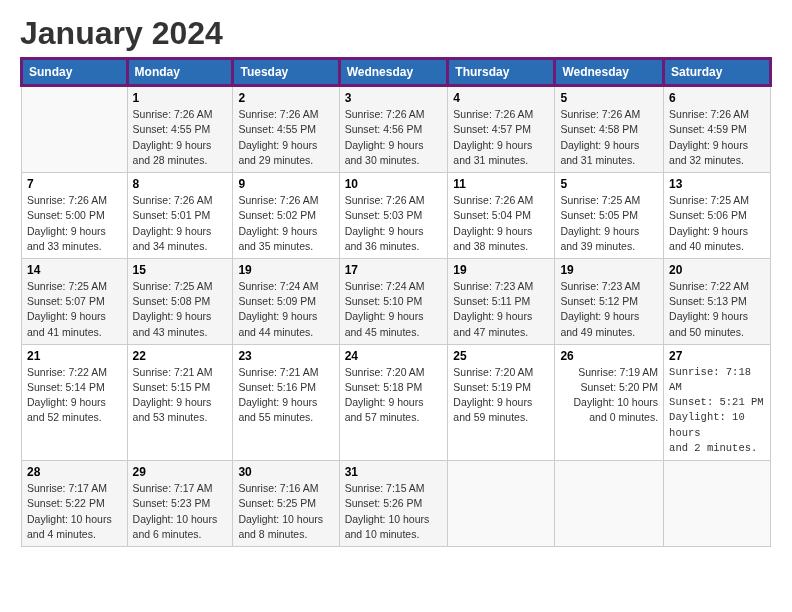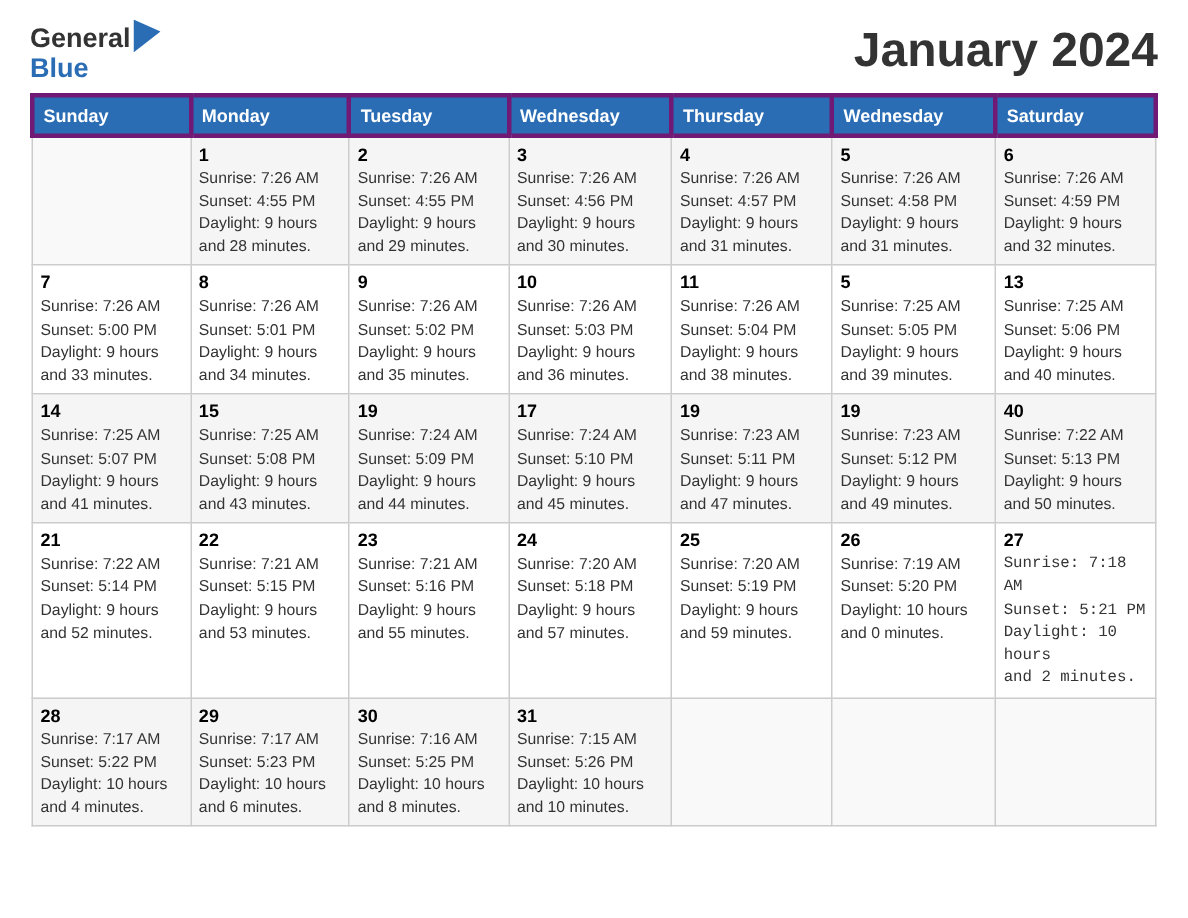--- a/index.html
+++ b/index.html
@@ -99,31 +99,20 @@
     }
     .empty-cell {
       background: #f9f9f9 !important;
     }
   </style>
 </head>
 <body>
 
 <div class="container">
   <div class="header-row">
-    <div class="logo-area">
-      <div class="logo-text">
-        <div style="display:flex;align-items:center;">
-          <span class="logo-general">General</span>
-          <svg class="logo-icon" viewBox="0 0 18 22" fill="none" xmlns="http://www.w3.org/2000/svg">
-            <polygon points="0,0 18,8 0,22" fill="#2a6db5"></polygon>
-          </svg>
-        </div>
-        <span class="logo-blue">Blue</span>
-      </div>
-    </div>
     <div class="title-area">
       <div class="month-title">January 2024</div>
     </div>
   </div>
 
   <table class="calendar-table">
     <thead>
       <tr>
       <th>Sunday</th>
           <th>Monday</th>
@@ -268,21 +257,21 @@
 and 47 minutes.</div>
           </td>
           <td>
             <span class="day-number">19</span>
             <div class="day-info" style="white-space: pre-line;">Sunrise: 7:23 AM
 Sunset: 5:12 PM
 Daylight: 9 hours
 and 49 minutes.</div>
           </td>
           <td>
-            <span class="day-number">40</span>
+            <span class="day-number">20</span>
             <div class="day-info" style="white-space: pre-line;">Sunrise: 7:22 AM
 Sunset: 5:13 PM
 Daylight: 9 hours
 and 50 minutes.</div>
           </td>
         </tr>
         <tr>
           <td>
             <span class="day-number">21</span>
             <div class="day-info" style="white-space: pre-line;">Sunrise: 7:22 AM
@@ -313,21 +302,21 @@
           </td>
           <td>
             <span class="day-number">25</span>
             <div class="day-info" style="white-space: pre-line;">Sunrise: 7:20 AM
 Sunset: 5:19 PM
 Daylight: 9 hours
 and 59 minutes.</div>
           </td>
           <td>
             <span class="day-number">26</span>
-            <div class="day-info" style="white-space: pre-line;">Sunrise: 7:19 AM
+            <div class="day-info" style="white-space: pre-line; text-align: right;">Sunrise: 7:19 AM
 Sunset: 5:20 PM
 Daylight: 10 hours
 and 0 minutes.</div>
           </td>
           <td>
             <span class="day-number">27</span>
             <div class="day-info" style="white-space: pre-line; font-family: Liberation Mono, monospace;">Sunrise: 7:18 AM
 Sunset: 5:21 PM
 Daylight: 10 hours
 and 2 minutes.</div>

